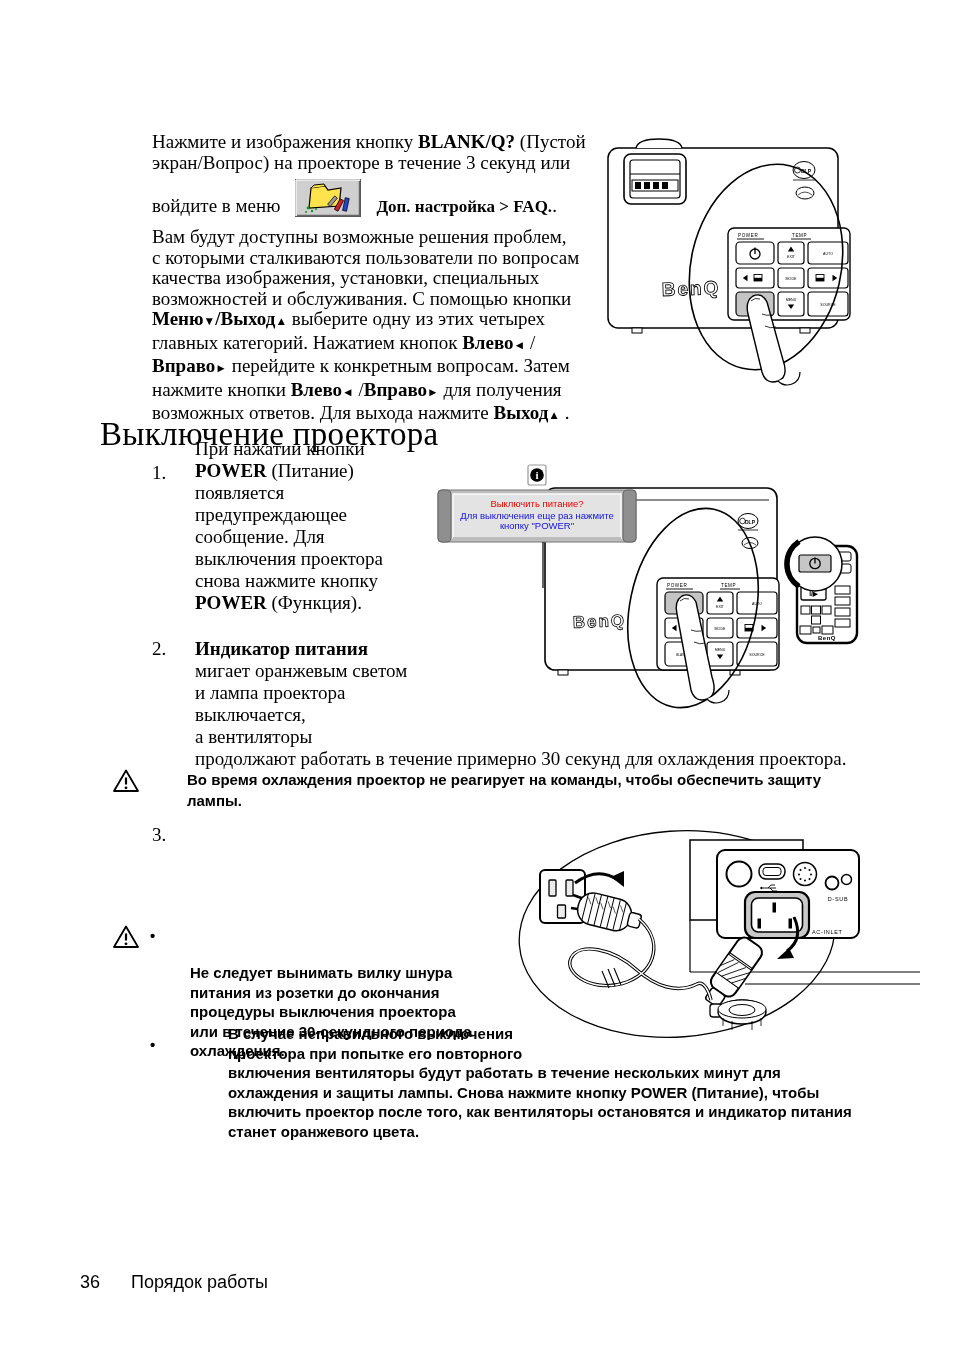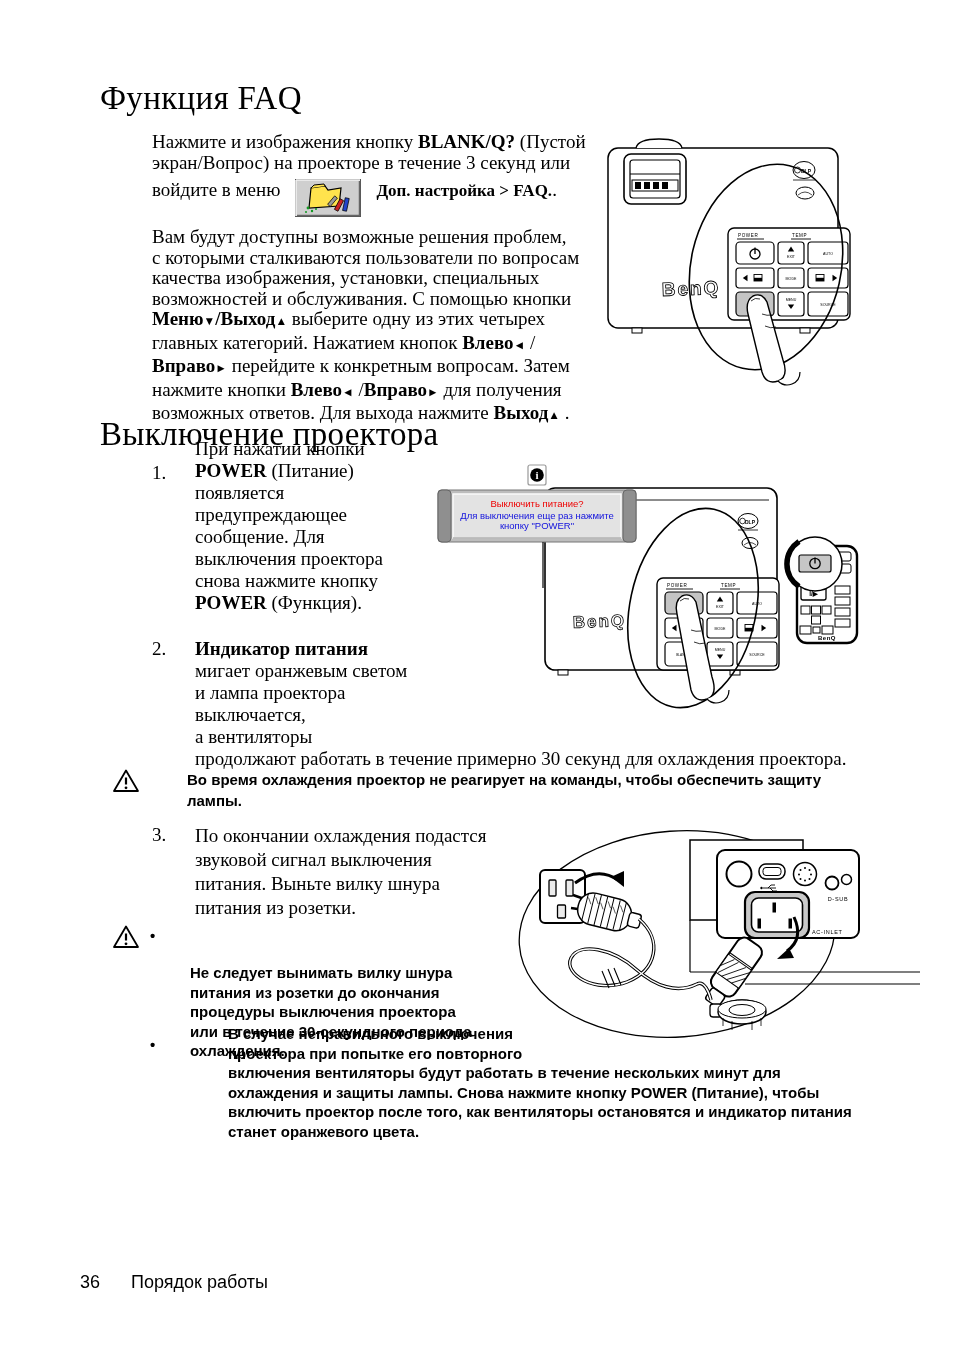--- a/index.html
+++ b/index.html
@@ -3,21 +3,21 @@
 <meta charset="utf-8">
 <style>
   html,body{margin:0;padding:0;background:#fff;}
   #page{position:relative;width:954px;height:1352px;background:#fff;overflow:hidden;
         font-family:"Liberation Serif",serif;color:#000;}
   .abs{position:absolute;}
   .h1{font-family:"Liberation Serif",serif;font-size:33px;font-weight:400;white-space:nowrap;letter-spacing:.3px;}
   .body-text{font-size:19px;line-height:20.5px;white-space:pre-line;width:480px;}
   .b{font-weight:700;}
   .arr{font-size:.62em;}
-  .menu-row{display:flex;align-items:flex-start;gap:15px;font-size:19px;}
+  .menu-row{display:flex;align-items:flex-end;gap:15px;font-size:19px;}
   .menu-bold{font-weight:700;font-size:17px;}
   .list-num{font-size:19px;}
   .item-text{font-size:19px;white-space:pre-line;}
   .lh22{line-height:22px;}
   .lh24{line-height:24px;}
   .note-text{font-family:"Liberation Sans",sans-serif;font-weight:700;font-size:15px;
              line-height:19.5px;white-space:pre-line;width:720px;}
   .lh21{line-height:21px;margin-left:37px;}
   .bullet{font-family:"Liberation Sans",sans-serif;font-weight:700;font-size:15px;}
   .footer-txt{font-family:"Liberation Sans",sans-serif;font-size:18px;}
@@ -32,21 +32,20 @@
   .rm-txt{font:bold 6.5px "Liberation Sans",sans-serif;fill:#000;}
   .rm-brand{font:bold 6px "Liberation Sans",sans-serif;fill:#000;letter-spacing:.5px;}
   .rear-lbl{font:5.5px "Liberation Sans",sans-serif;fill:#000;letter-spacing:.7px;}
   .info-i{font:bold 11px "Liberation Serif",serif;fill:#fff;}
 </style>
 </head>
 <body>
 
 <div id="page">
 
-  <div class="abs h1" style="left:100px;top:80px;">Функция FAQ</div>
 
   <div class="abs body-text" style="left:152px;top:132px;"><span>Нажмите и изображения кнопку </span><span class="b">BLANK/Q?</span><span> (Пустой
 экран/Вопрос) на проекторе в течение 3 секунд или</span></div>
 
   <div class="abs menu-row" style="left:152px;top:179px;">
     <span>войдите в меню</span>
     <span style="display:inline-block;line-height:0;">
       <svg width="66" height="38" viewBox="0 0 66 38">
         <rect x="0.5" y="0.5" width="65" height="37" fill="#cfcfcf" stroke="#555"></rect>
         <line x1="1" y1="1" x2="65" y2="1" stroke="#f2f2f2" stroke-width="1.5"></line>
@@ -179,24 +178,20 @@
     <svg width="28" height="26" viewBox="0 0 28 26">
       <path d="M14,2.5 L26,23 H2 Z" fill="none" stroke="#000" stroke-width="1.8" stroke-linejoin="round"></path>
       <line x1="14" y1="9.5" x2="14" y2="16.5" stroke="#000" stroke-width="2.2"></line>
       <circle cx="14" cy="19.8" r="1.4" fill="#000"></circle>
     </svg>
   </div>
   <div class="abs note-text lh21" style="left:150px;top:769px;">Во время охлаждения проектор не реагирует на команды, чтобы обеспечить защиту
 лампы.</div>
 
   <div class="abs list-num" style="left:152px;top:824px;">3.</div>
-  <div class="abs item-text lh24" style="left:195px;top:824px;width:320px;"><span>По окончании охлаждения подастся
-звуковой сигнал выключения
-питания. Выньте вилку шнура
-питания из розетки.</span></div>
 
   <div class="abs" style="left:112px;top:924px;">
     <svg width="28" height="26" viewBox="0 0 28 26">
       <path d="M14,2.5 L26,23 H2 Z" fill="none" stroke="#000" stroke-width="1.8" stroke-linejoin="round"></path>
       <line x1="14" y1="9.5" x2="14" y2="16.5" stroke="#000" stroke-width="2.2"></line>
       <circle cx="14" cy="19.8" r="1.4" fill="#000"></circle>
     </svg>
   </div>
   <div class="abs bullet" style="left:150px;top:927px;">•</div>
   <div class="abs note-text" style="left:190px;top:927px;margin-top:36px;">Не следует вынимать вилку шнура

